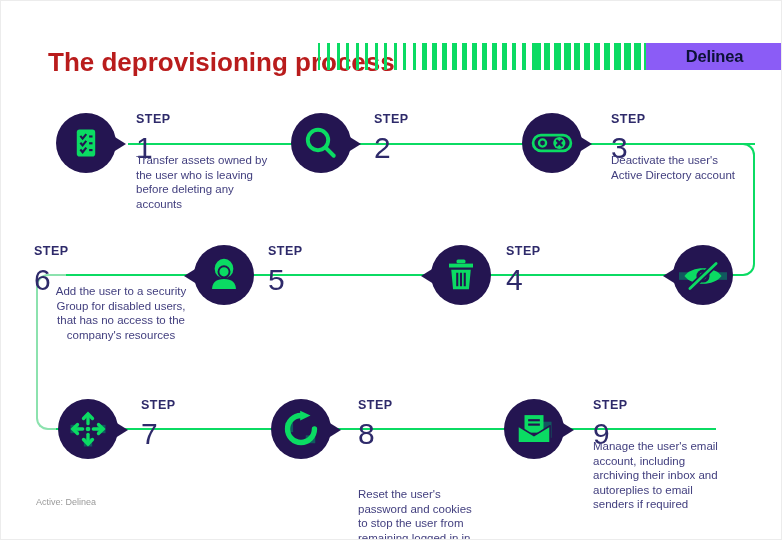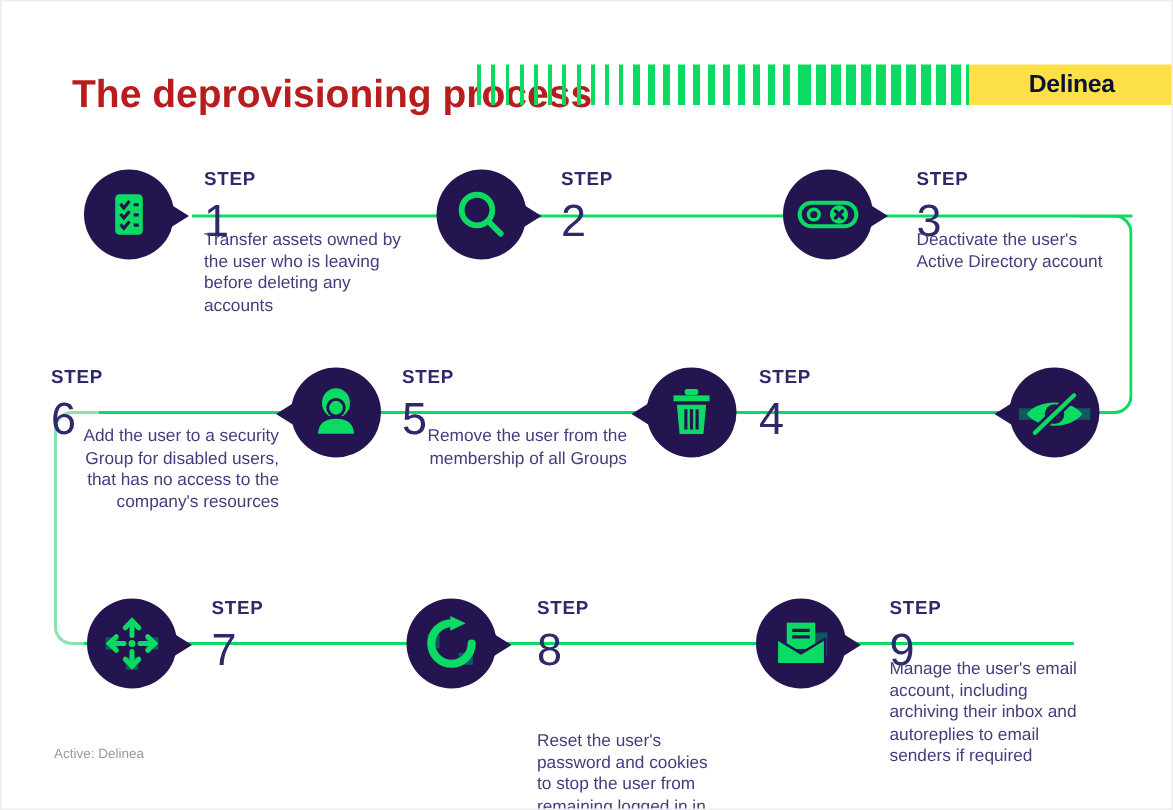--- a/index.html
+++ b/index.html
@@ -7,21 +7,21 @@
     position:relative;width:782px;height:540px;background:#ffffff;
     font-family:"Liberation Sans","DejaVu Sans",sans-serif;overflow:hidden;
     border:1px solid #ececec;box-sizing:border-box;
   }
   
   .title{position:absolute;left:47px;top:46px;font-size:26px;font-weight:600;color:#b91c1c;}
   .stripe{position:absolute;top:42px;height:27px;}
   .stripe-a{left:317px;width:104px;background:repeating-linear-gradient(90deg,#0bdb63 0 2.5px,transparent 2.5px 9.5px);}
   .stripe-b{left:421px;width:112px;background:repeating-linear-gradient(90deg,#0bdb63 0 4.5px,transparent 4.5px 10px);}
   .stripe-c{left:533px;width:112px;background:repeating-linear-gradient(90deg,#0bdb63 0 6.5px,transparent 6.5px 10px);}
-  .logo-block{position:absolute;left:645px;top:42px;width:137px;height:27px;background:#fde047;
+  .logo-block{position:absolute;left:645px;top:42px;width:137px;height:27px;background:#8b5cf6;
     display:flex;align-items:center;justify-content:center;}
   .logo-text{font-size:16.5px;font-weight:700;color:#0c1236;letter-spacing:-0.2px;}
   
   .hline{position:absolute;height:2px;background:#0bdb63;z-index:1;}
   .line-row1{left:127px;top:142px;width:627px;}
   .line-row2{left:60px;top:273px;width:640px;}
   .line-row3{left:55px;top:427px;width:660px;}
   .conn-right{position:absolute;left:718px;top:142px;width:36px;height:133px;z-index:1;
     border-top:2px solid #0bdb63;border-right:2px solid #0bdb63;border-bottom:2px solid #0bdb63;
     border-radius:0 12px 12px 0;box-sizing:border-box;}
@@ -46,21 +46,21 @@
   .step-word{font-size:12.5px;font-weight:600;letter-spacing:0.5px;color:#2e2a6a;}
   .step-num{font-size:30px;font-weight:400;line-height:1;color:#2e2a6a;}
   .head-right{justify-content:flex-end;}
   .h1{left:135px;top:111px;} .h2{left:373px;top:111px;} .h3{left:610px;top:111px;}
   .h4{left:505px;top:243px;width:150px;} .h5{left:267px;top:243px;width:150px;} .h6{left:33px;top:243px;width:150px;}
   .h7{left:140px;top:397px;} .h8{left:357px;top:397px;} .h9{left:592px;top:397px;}
   .step-desc{position:absolute;font-size:11.5px;line-height:14.5px;color:#413e7e;
     white-space:pre-line;z-index:3;}
   .desc-right{text-align:right;}
   .d1{left:135px;top:152px;} .d2{left:373px;top:152px;} .d3{left:610px;top:152px;}
-  .d4{left:505px;top:283px;width:153px;} .d5{left:260px;top:283px;width:157px;} .d6{left:35px;top:283px;width:150px;}
+  .d4{left:505px;top:283px;width:153px;} .d5{left:260px;top:283px;width:157px;} .d6{left:45px;top:283px;width:150px;text-align:center;}
   .d7{left:140px;top:438px;} .d8{left:357px;top:438px;margin-top:48px;} .d9{left:592px;top:438px;}
   
   .source{position:absolute;left:35px;top:496px;font-size:9px;color:#9a9a9a;z-index:3;}
 </style>
 </head>
 <body>
 
 <div id="canvas">
 
   <div class="title">The deprovisioning process</div>
@@ -206,22 +206,20 @@
 
   <div class="step-head head-right h4">
     <span class="step-word">STEP</span>
     <span class="step-num">4</span>
   </div>
 
   <div class="step-head head-right h5">
     <span class="step-word">STEP</span>
     <span class="step-num">5</span>
   </div>
-  <div class="step-desc desc-right d5">Remove the user from the
-membership of all Groups</div>
 
   <div class="step-head head-right h6">
     <span class="step-word">STEP</span>
     <span class="step-num">6</span>
   </div>
   <div class="step-desc desc-right d6">Add the user to a security
 Group for disabled users,
 that has no access to the
 company's resources</div>
 

